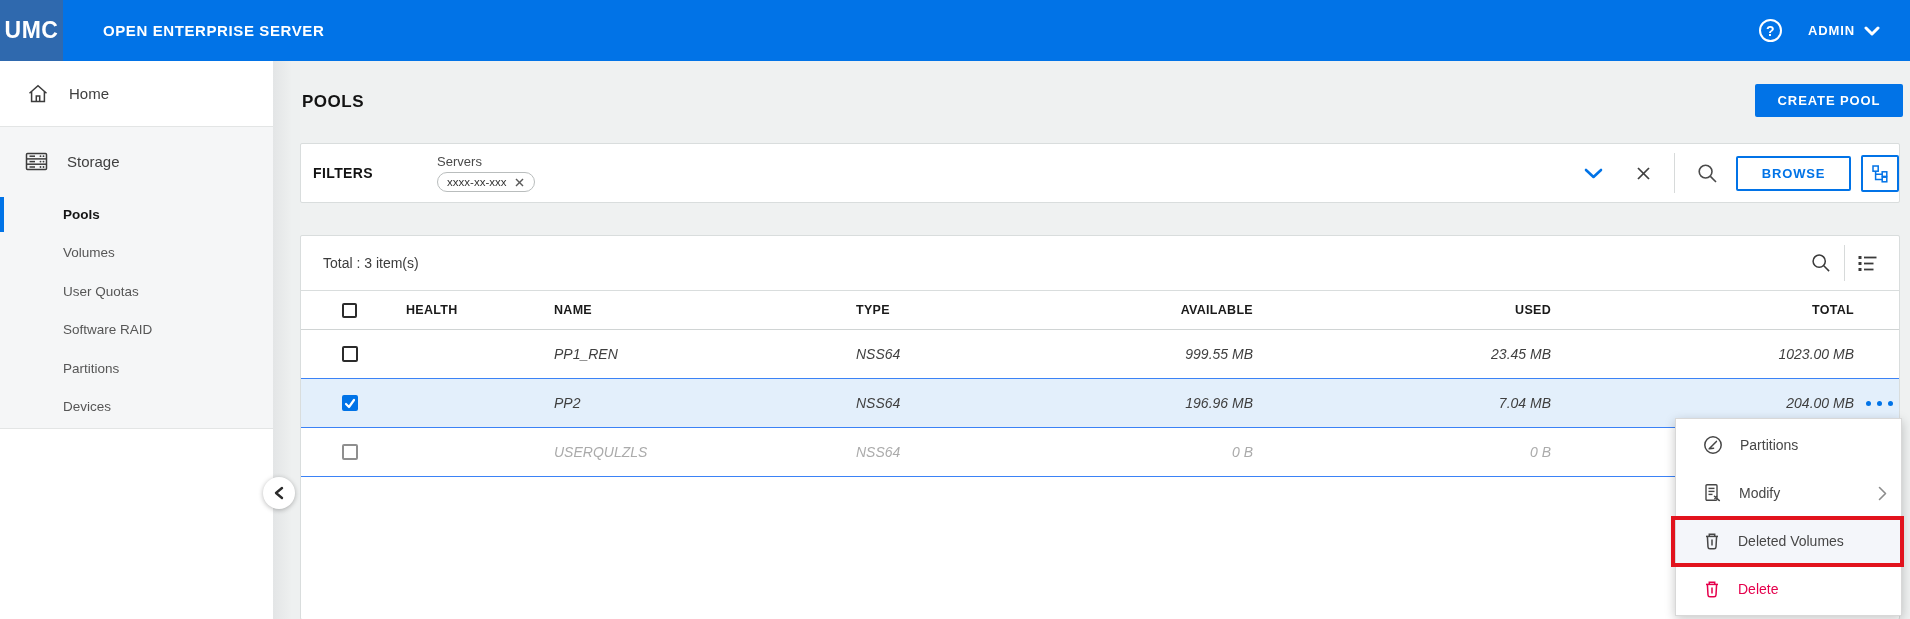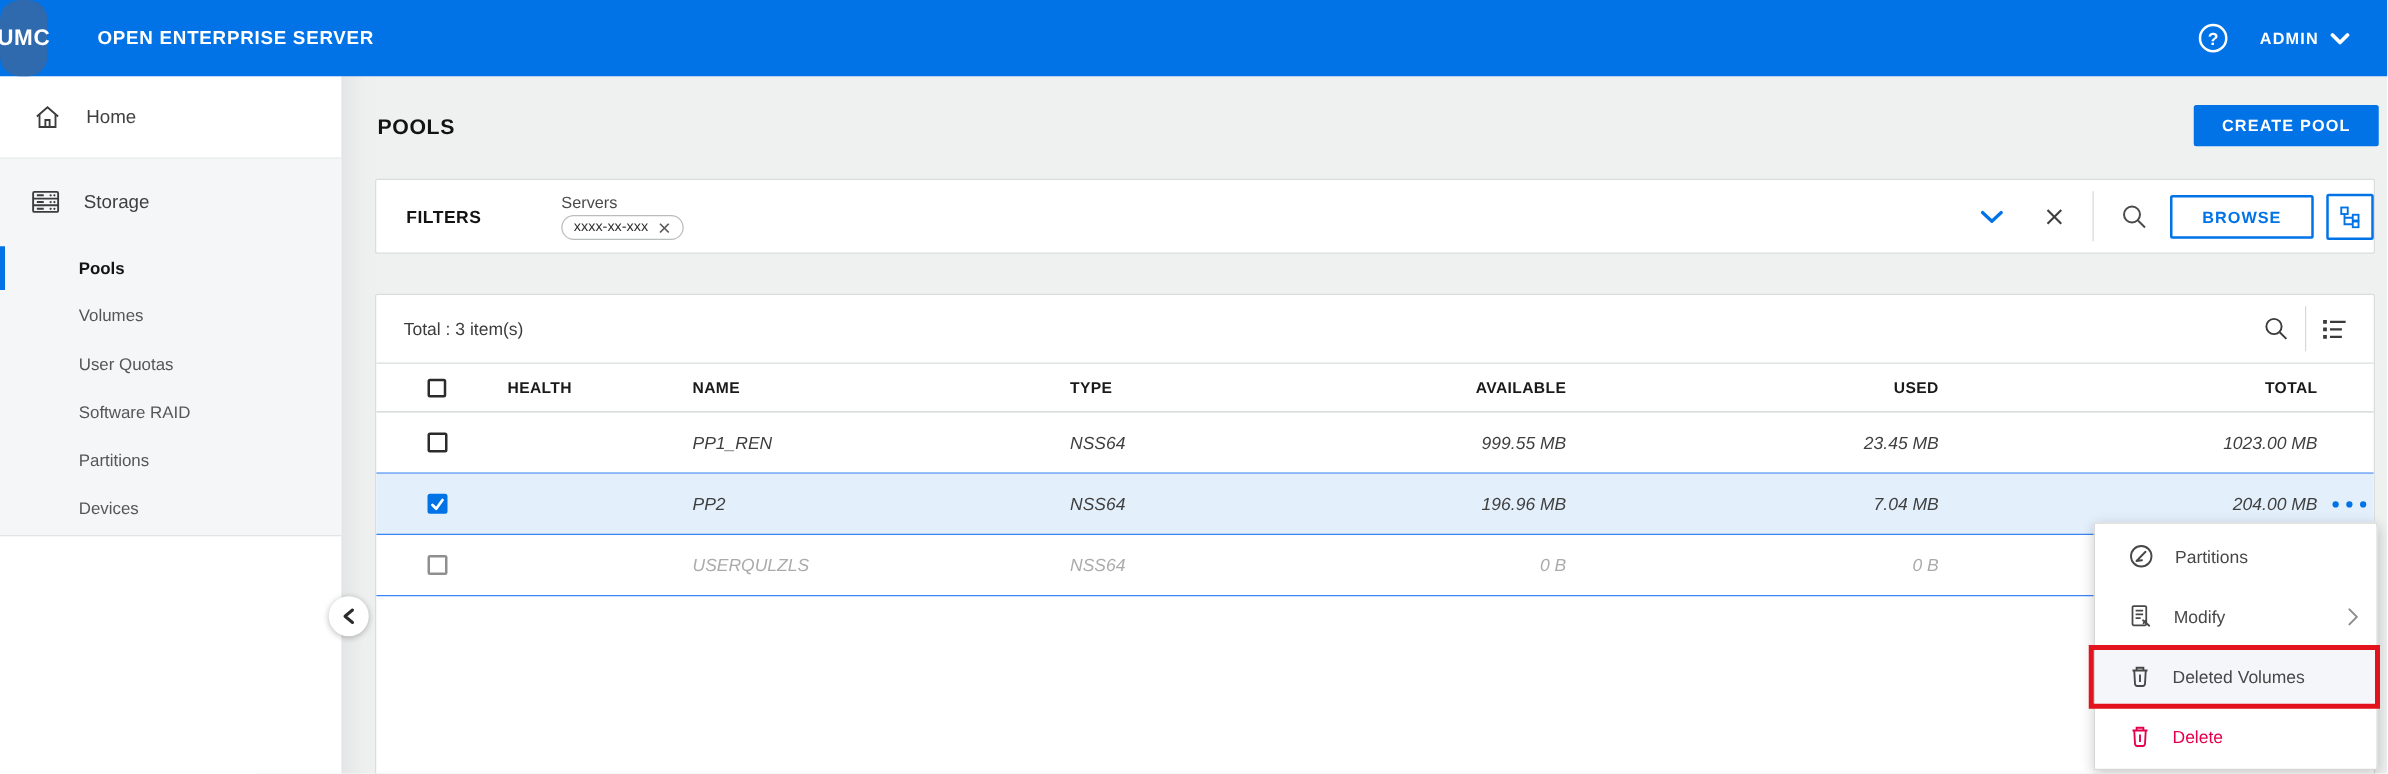--- a/index.html
+++ b/index.html
@@ -6,21 +6,21 @@
     --accent:#0173E7; --topbar:#0173E7; --logo-box:#2F69AE;
     --ok:#21A346; --off:#DBDBDB; --sel:#E3EFFB; --danger:#E5004C; --annot:#E2131D;
     --ink:#1a1a1a; --txt:#3f3f3f; --muted:#ABABAB; --border:#d9dddd;
   }
   *{box-sizing:border-box;margin:0;padding:0;font-family:"Liberation Sans",sans-serif;}
   html,body{width:1910px;height:619px;overflow:hidden;}
   .canvas{position:relative;width:1910px;height:619px;background:#EFF1F1;overflow:hidden;}
 
   
   .topbar{position:absolute;left:0;top:0;width:1910px;height:61px;background:var(--topbar);display:flex;align-items:center;z-index:10;}
-  .umc-box{width:38px;height:61px;background:var(--logo-box);color:#fff;font-weight:bold;font-size:18px;display:flex;align-items:center;justify-content:center;letter-spacing:.5px;border-radius:16px;}
+  .umc-box{width:63px;height:61px;background:var(--logo-box);color:#fff;font-weight:bold;font-size:23px;display:flex;align-items:center;justify-content:center;letter-spacing:.5px;}
   .product{color:#fff;font-weight:bold;font-size:15px;letter-spacing:.6px;margin-left:40px;}
   .topbar-right{position:absolute;right:30px;top:0;height:61px;display:flex;align-items:center;gap:26px;}
   .help{width:23px;height:23px;border:2px solid #fff;border-radius:50%;color:#fff;font-size:14px;font-weight:bold;display:flex;align-items:center;justify-content:center;cursor:pointer;}
   .admin{display:flex;align-items:center;gap:9px;color:#fff;font-weight:bold;font-size:13px;letter-spacing:.9px;cursor:pointer;}
 
   
   .sidebar{position:absolute;left:0;top:61px;width:273px;height:558px;background:#fff;z-index:5;}
   .gutter{position:absolute;left:273px;top:61px;width:27px;height:558px;background:linear-gradient(to right,#e3e5e6,#eef0f0 70%);}
   .side-home{height:66px;display:flex;align-items:center;padding-left:27px;gap:20px;border-bottom:1px solid #e3e5e5;font-size:15px;color:#3f3f3f;cursor:pointer;}
   .side-section{background:#F5F6F7;border-bottom:1px solid #e3e5e5;padding-bottom:2px;}
@@ -30,21 +30,21 @@
   .side-item.active::before{content:"";position:absolute;left:0;top:2px;bottom:2px;width:4px;background:var(--accent);}
   .collapse-btn{position:absolute;left:263px;top:477px;width:32px;height:32px;border-radius:50%;background:#fff;border:none;box-shadow:0 1px 5px rgba(0,0,0,.28);display:flex;align-items:center;justify-content:center;cursor:pointer;z-index:8;}
 
   
   .main{position:absolute;left:300px;top:61px;width:1602px;height:558px;}
   .page-title{position:absolute;left:2px;top:31px;font-size:17px;font-weight:bold;letter-spacing:.5px;color:#131313;}
   .create-btn{position:absolute;left:1455px;top:23px;width:148px;height:33px;background:var(--accent);color:#fff;border:none;font-size:13px;font-weight:bold;letter-spacing:.9px;border-radius:2px;cursor:pointer;}
 
   .card{background:#fff;border:1px solid var(--border);border-radius:2px;}
   .filters-card{position:absolute;left:0;top:82px;width:1600px;height:60px;display:flex;align-items:center;}
-  .filters-label{margin-left:24px;font-size:14px;font-weight:bold;letter-spacing:.4px;color:#131313;}
+  .filters-label{margin-left:12px;font-size:14px;font-weight:bold;letter-spacing:.4px;color:#131313;}
   .filter-group{margin-left:64px;display:flex;flex-direction:column;justify-content:center;gap:3px;}
   .filter-group-label{font-size:13px;color:#4a4a4a;}
   .chip{height:20px;padding:0 9px;border:1px solid #b9bdbd;border-radius:11px;display:flex;align-items:center;gap:7px;font-size:11.5px;color:#333;background:#fff;cursor:default;}
   .chip .chip-x{cursor:pointer;display:flex;}
   .filters-right{margin-left:auto;display:flex;align-items:center;}
   .icon-btn{background:none;border:none;display:flex;align-items:center;justify-content:center;cursor:pointer;}
   .f-chevron{margin-right:32px;}
   .f-clear{margin-right:22px;}
   .vsep{width:1px;height:40px;background:#d7dada;margin-right:22px;}
   .f-search{margin-right:18px;}

